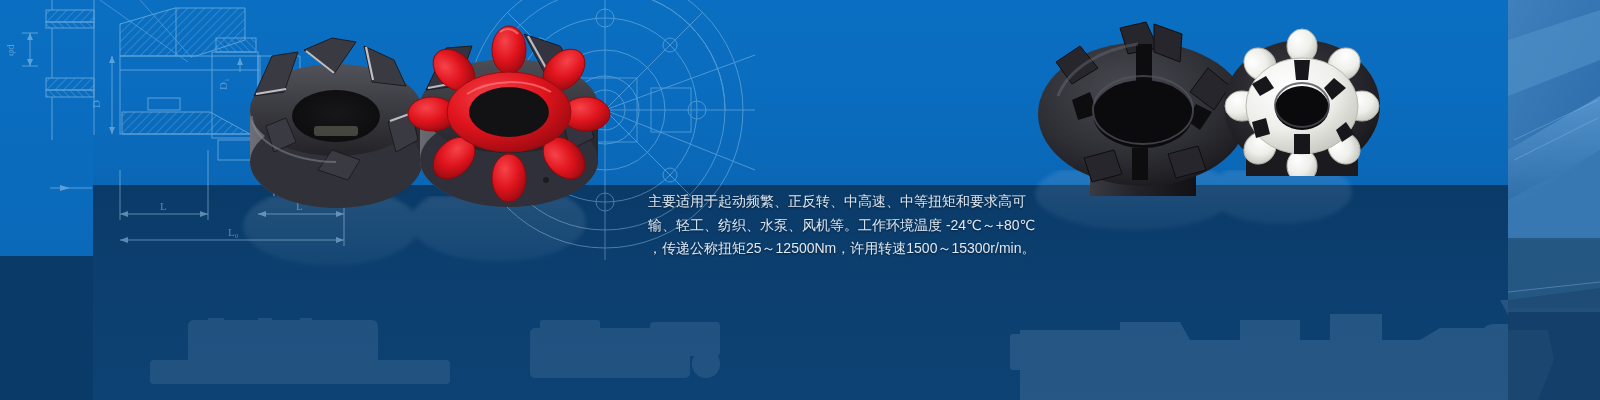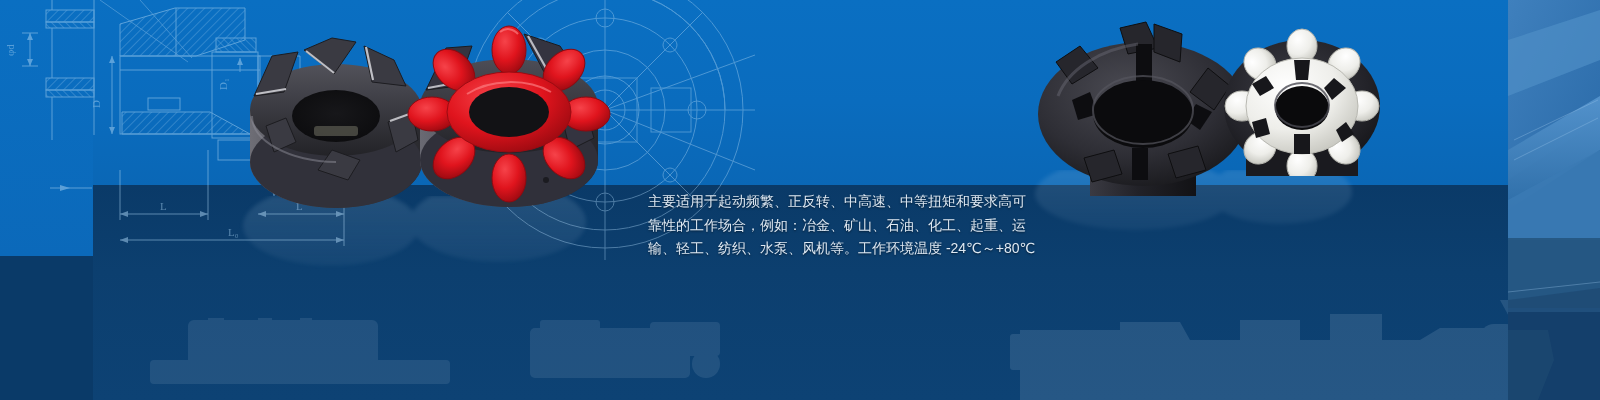--- a/index.html
+++ b/index.html
@@ -462,17 +462,17 @@
         <path d="M6,160 L90,118"></path>
         <path d="M0,292 L92,282"></path>
       </g>
       <path d="M0,330 L40,330 L46,360 L30,400 L0,400 Z" fill="#1b4871" opacity=".8"></path>
     </svg>
   </div>
 
 
   <div class="body-text">
     <p>主要适用于起动频繁、正反转、中高速、中等扭矩和要求高可</p>
-    <p>靠性的工作场合，例如：冶金、矿山、石油、化工、起重、运</p>
     <p>输、轻工、纺织、水泵、风机等。工作环境温度 -24℃～+80℃</p>
+    <p>，传递公称扭矩25～12500Nm，许用转速1500～15300r/min。</p>
   </div>
 
 </div>
 
 </body></html>

